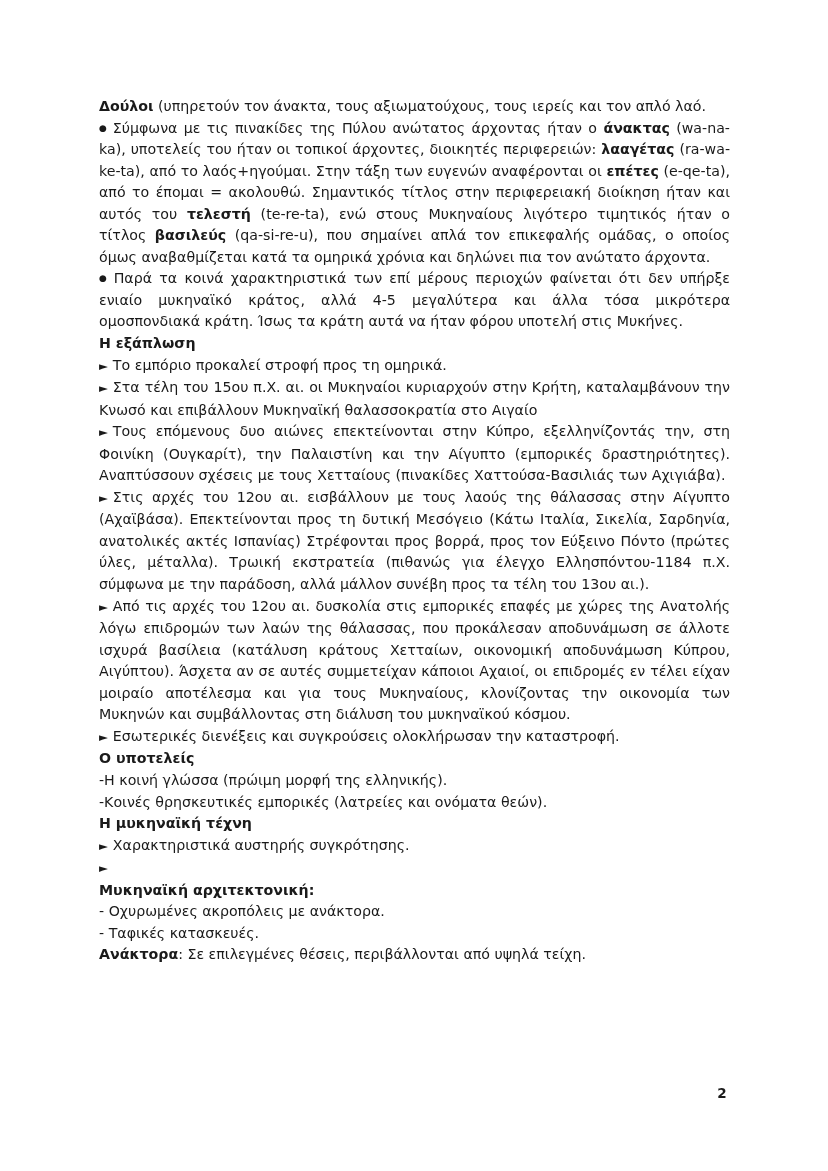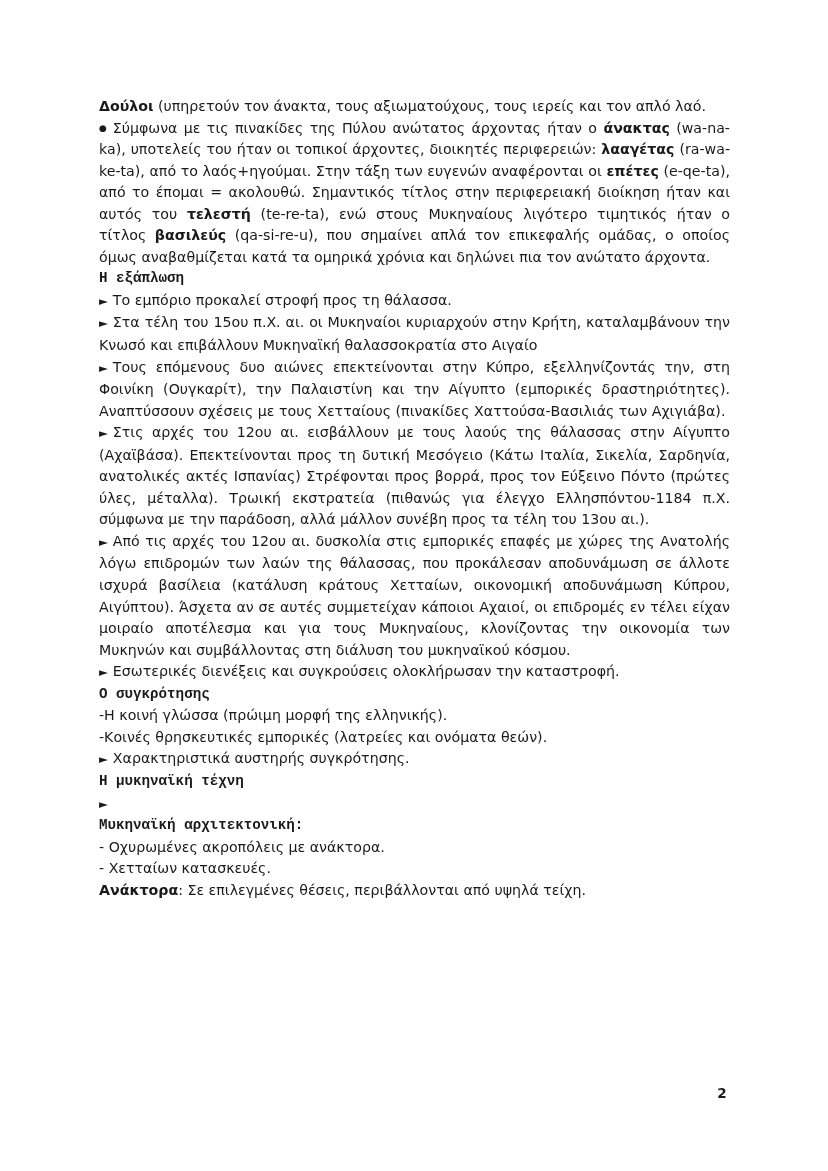--- a/index.html
+++ b/index.html
@@ -55,21 +55,20 @@
   }
   .bullet-tri::before {
     content: "\25BA";
     font-size: 11.5px;
     vertical-align: 0px;
     margin-right: 5px;
   }
   .heading {
     font-weight: bold;
     text-align: left;
-    font-family: Liberation Mono, monospace;
   }
   .pagenum {
     position: absolute;
     left: 0;
     top: 1085px;
     width: 828px;
     text-align: center;
     padding-left: 616px;
     box-sizing: border-box;
     font-size: 13.5px;
@@ -77,32 +76,33 @@
     color: #1a1a1a;
   }
 </style>
 </head>
 <body>
 
 <div class="page">
   <div class="content" id="doc-body">
       <p class="line nojust"><span class="b">Δούλοι</span><span> (υπηρετούν τον άνακτα, τους αξιωματούχους, τους ιερείς και τον απλό λαό.</span></p>
       <p class="line"><span class="bullet-dot"></span><span>Σύμφωνα με τις πινακίδες της Πύλου ανώτατος άρχοντας ήταν ο </span><span class="b">άνακτας</span><span> (wa-na-ka), υποτελείς του ήταν οι τοπικοί άρχοντες, διοικητές περιφερειών: </span><span class="b">λααγέτας</span><span> (ra-wa-ke-ta), από το λαός+ηγούμαι. Στην τάξη των ευγενών αναφέρονται οι </span><span class="b">επέτες</span><span> (e-qe-ta), από το έπομαι = ακολουθώ. Σημαντικός τίτλος στην περιφερειακή διοίκηση ήταν και αυτός του </span><span class="b">τελεστή</span><span> (te-re-ta), ενώ στους Μυκηναίους λιγότερο τιμητικός ήταν ο τίτλος </span><span class="b">βασιλεύς</span><span> (qa-si-re-u), που σημαίνει απλά τον επικεφαλής ομάδας, ο οποίος όμως αναβαθμίζεται κατά τα ομηρικά χρόνια και δηλώνει πια τον ανώτατο άρχοντα.</span></p>
+      <p class="line"><span class="bullet-dot"></span><span>Παρά τα κοινά χαρακτηριστικά των επί μέρους περιοχών φαίνεται ότι δεν υπήρξε ενιαίο μυκηναϊκό κράτος, αλλά 4-5 μεγαλύτερα και άλλα τόσα μικρότερα ομοσπονδιακά κράτη. Ίσως τα κράτη αυτά να ήταν φόρου υποτελή στις Μυκήνες.</span></p>
       <p class="line nojust heading"><span class="b">Η εξάπλωση</span></p>
-      <p class="line nojust"><span class="bullet-tri"></span><span>Το εμπόριο προκαλεί στροφή προς τη θάλασσα.</span></p>
+      <p class="line nojust"><span class="bullet-tri"></span><span>Το εμπόριο προκαλεί στροφή προς τη ομηρικά.</span></p>
       <p class="line"><span class="bullet-tri"></span><span>Στα τέλη του 15ου π.Χ. αι. οι Μυκηναίοι κυριαρχούν στην Κρήτη, καταλαμβάνουν την Κνωσό και επιβάλλουν Μυκηναϊκή θαλασσοκρατία στο Αιγαίο</span></p>
       <p class="line"><span class="bullet-tri"></span><span>Τους επόμενους δυο αιώνες επεκτείνονται στην Κύπρο, εξελληνίζοντάς την, στη Φοινίκη (Ουγκαρίτ), την Παλαιστίνη και την Αίγυπτο (εμπορικές δραστηριότητες). Αναπτύσσουν σχέσεις με τους Χετταίους (πινακίδες Χαττούσα-Βασιλιάς των Αχιγιάβα).</span></p>
       <p class="line"><span class="bullet-tri"></span><span>Στις αρχές του 12ου αι. εισβάλλουν με τους λαούς της θάλασσας στην Αίγυπτο (Αχαϊβάσα). Επεκτείνονται προς τη δυτική Μεσόγειο (Κάτω Ιταλία, Σικελία, Σαρδηνία, ανατολικές ακτές Ισπανίας) Στρέφονται προς βορρά, προς τον Εύξεινο Πόντο (πρώτες ύλες, μέταλλα). Τρωική εκστρατεία (πιθανώς για έλεγχο Ελλησπόντου-1184 π.Χ. σύμφωνα με την παράδοση, αλλά μάλλον συνέβη προς τα τέλη του 13ου αι.).</span></p>
       <p class="line"><span class="bullet-tri"></span><span>Από τις αρχές του 12ου αι. δυσκολία στις εμπορικές επαφές με χώρες της Ανατολής λόγω επιδρομών των λαών της θάλασσας, που προκάλεσαν αποδυνάμωση σε άλλοτε ισχυρά βασίλεια (κατάλυση κράτους Χετταίων, οικονομική αποδυνάμωση Κύπρου, Αιγύπτου). Άσχετα αν σε αυτές συμμετείχαν κάποιοι Αχαιοί, οι επιδρομές εν τέλει είχαν μοιραίο αποτέλεσμα και για τους Μυκηναίους, κλονίζοντας την οικονομία των Μυκηνών και συμβάλλοντας στη διάλυση του μυκηναϊκού κόσμου.</span></p>
       <p class="line nojust"><span class="bullet-tri"></span><span>Εσωτερικές διενέξεις και συγκρούσεις ολοκλήρωσαν την καταστροφή.</span></p>
-      <p class="line nojust heading"><span class="b">Ο συγκρότησης</span></p>
+      <p class="line nojust heading"><span class="b">Ο υποτελείς</span></p>
       <p class="line nojust"><span>-Η κοινή γλώσσα (πρώιμη μορφή της ελληνικής).</span></p>
       <p class="line nojust"><span>-Κοινές θρησκευτικές εμπορικές (λατρείες και ονόματα θεών).</span></p>
+      <p class="line nojust heading"><span class="b">Η μυκηναϊκή τέχνη</span></p>
       <p class="line nojust"><span class="bullet-tri"></span><span>Χαρακτηριστικά αυστηρής συγκρότησης.</span></p>
-      <p class="line nojust heading"><span class="b">Η μυκηναϊκή τέχνη</span></p>
       <p class="line"><span class="bullet-tri"></span></p>
       <p class="line nojust heading"><span class="b">Μυκηναϊκή αρχιτεκτονική</span><span>:</span></p>
       <p class="line nojust"><span>- Οχυρωμένες ακροπόλεις με ανάκτορα.</span></p>
-      <p class="line nojust"><span>- Χετταίων κατασκευές.</span></p>
+      <p class="line nojust"><span>- Ταφικές κατασκευές.</span></p>
       <p class="line nojust"><span class="b">Ανάκτορα</span><span>: Σε επιλεγμένες θέσεις, περιβάλλονται από υψηλά τείχη.</span></p>
     </div>
   <div class="pagenum">2</div>
 </div>
 
 </body></html>

